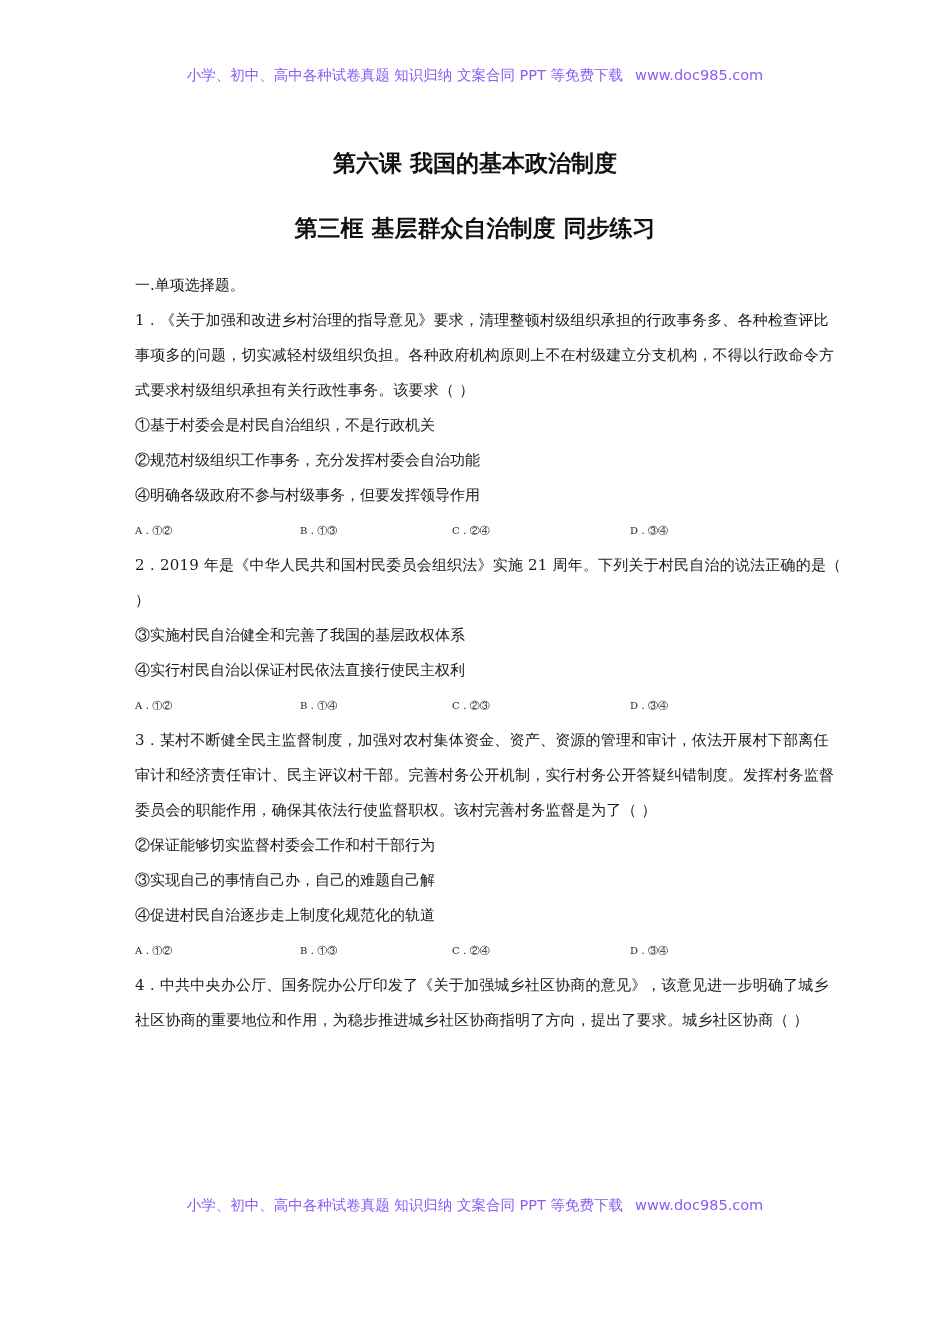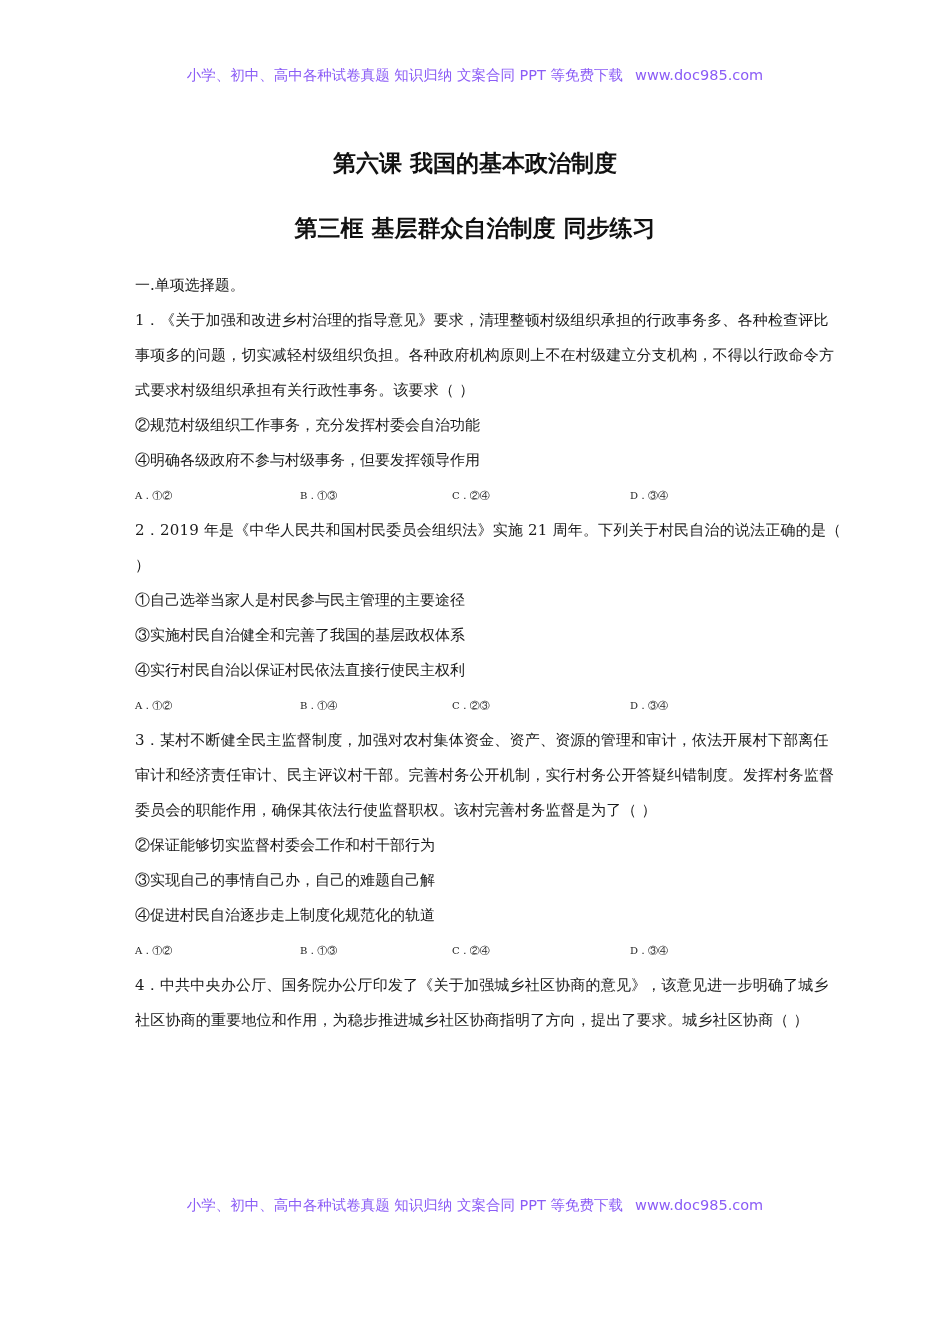--- a/index.html
+++ b/index.html
@@ -87,36 +87,36 @@
 
 <div class="content">
   <div class="line">一.单项选择题。</div>
 
   <div class="question">
     <div class="q-stem">
       <div class="line">1．《关于加强和改进乡村治理的指导意见》要求，清理整顿村级组织承担的行政事务多、各种检查评比</div>
       <div class="line">事项多的问题，切实减轻村级组织负担。各种政府机构原则上不在村级建立分支机构，不得以行政命令方</div>
       <div class="line">式要求村级组织承担有关行政性事务。该要求（   ）</div>
     </div>
+    <div class="line">①基于村委会是村民自治组织，不是行政机关</div>
     <div class="line">②规范村级组织工作事务，充分发挥村委会自治功能</div>
     <div class="line">④明确各级政府不参与村级事务，但要发挥领导作用</div>
     <div class="options-row">
       <span class="opt opt-0">A．①②</span>
       <span class="opt opt-1">B．①③</span>
       <span class="opt opt-2">C．②④</span>
       <span class="opt opt-3">D．③④</span>
     </div>
   </div>
 
   <div class="question">
     <div class="q-stem">
       <div class="line">2．2019 年是《中华人民共和国村民委员会组织法》实施 21 周年。下列关于村民自治的说法正确的是（</div>
       <div class="line">）</div>
     </div>
-    <div class="line">①自己选举当家人是村民参与民主管理的主要途径</div>
     <div class="line">③实施村民自治健全和完善了我国的基层政权体系</div>
     <div class="line">④实行村民自治以保证村民依法直接行使民主权利</div>
     <div class="options-row">
       <span class="opt opt-0">A．①②</span>
       <span class="opt opt-1">B．①④</span>
       <span class="opt opt-2">C．②③</span>
       <span class="opt opt-3">D．③④</span>
     </div>
   </div>
 

